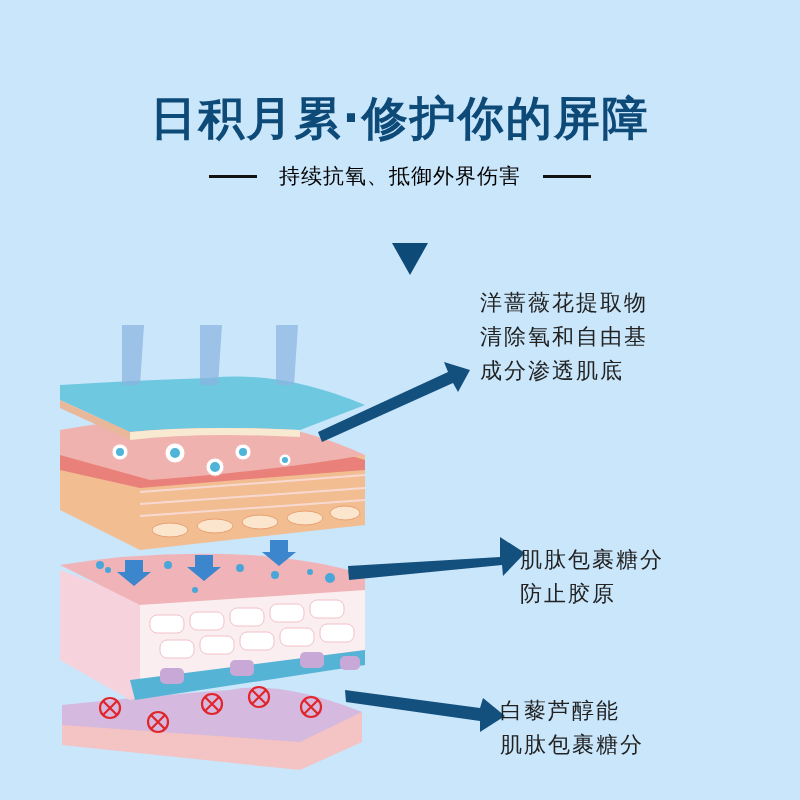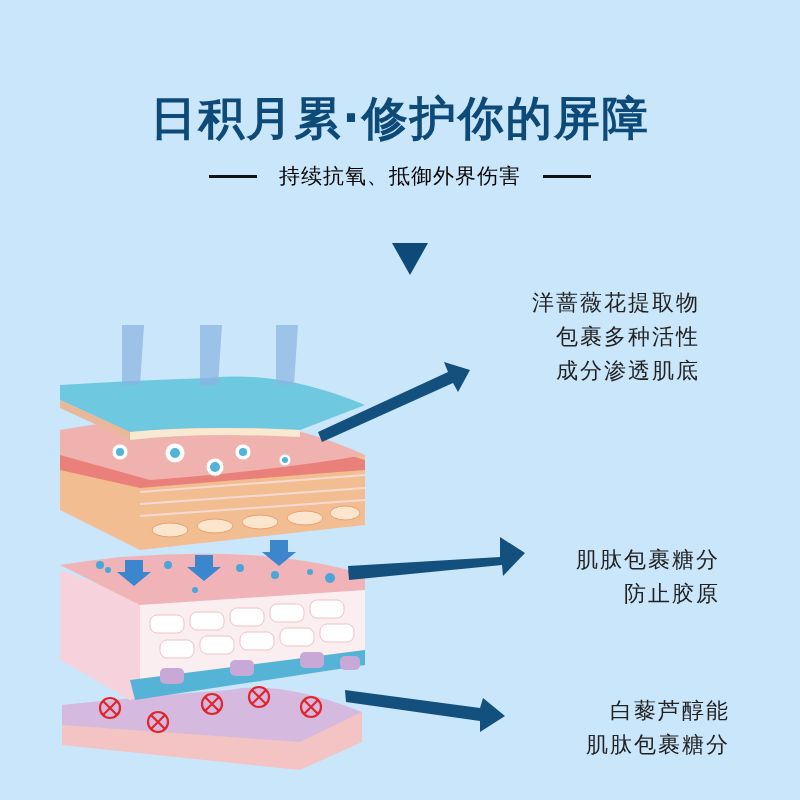--- a/index.html
+++ b/index.html
@@ -2,21 +2,21 @@
 <html><head>
 <meta charset="utf-8">
 <style>
   html,body{margin:0;padding:0;}
   body{width:800px;height:800px;background:#c9e6fb;position:relative;overflow:hidden;font-family:"DejaVu Sans","Liberation Sans",sans-serif;}
   .title{position:absolute;top:88px;left:0;width:800px;text-align:center;font-size:46px;font-weight:bold;color:#0e4a78;letter-spacing:2px;}
   .subtitle-row{position:absolute;top:162px;left:0;width:800px;display:flex;justify-content:center;align-items:center;gap:22px;}
   .subtitle-line{width:48px;height:3px;background:#111;}
   .subtitle{font-size:21px;color:#000000;letter-spacing:1px;}
   .tri{position:absolute;left:392px;top:243px;width:0;height:0;border-left:18px solid transparent;border-right:18px solid transparent;border-top:32px solid #0e4a78;}
-  .label{position:absolute;text-align:right;font-size:22px;color:#222;line-height:34px;letter-spacing:2px;}
+  .label{position:absolute;text-align:left;font-size:22px;color:#222;line-height:34px;letter-spacing:2px;}
   #lbl1{left:480px;top:286px;width:220px;}
   #lbl2{left:520px;top:495px;width:200px;margin-top:48px;}
   #lbl3{left:500px;top:694px;width:230px;}
   svg{position:absolute;left:0;top:0;}
 </style>
 </head>
 <body>
 
 <div class="title">日积月累·修护你的屏障</div>
 <div class="subtitle-row">
@@ -133,21 +133,21 @@
   <g fill="#14507e">
     <path d="M348 566 L500 557 L500 537 L525 553 L503 576 L502 565 L349 580 Z"></path>
   </g>
   <g fill="#14507e">
     <path d="M345 690 L480 708 L483 698 L505 716 L480 732 L480 721 L346 702 Z"></path>
   </g>
 </svg>
 
 <div class="label" id="lbl1">
   <div>洋蔷薇花提取物</div>
-  <div>包裹多种活性</div>
+  <div>清除氧和自由基</div>
   <div>成分渗透肌底</div>
 </div>
 <div class="label" id="lbl2">
   <div>肌肽包裹糖分</div>
   <div>防止胶原</div>
 </div>
 <div class="label" id="lbl3">
   <div>白藜芦醇能</div>
   <div>肌肽包裹糖分</div>
 </div>

